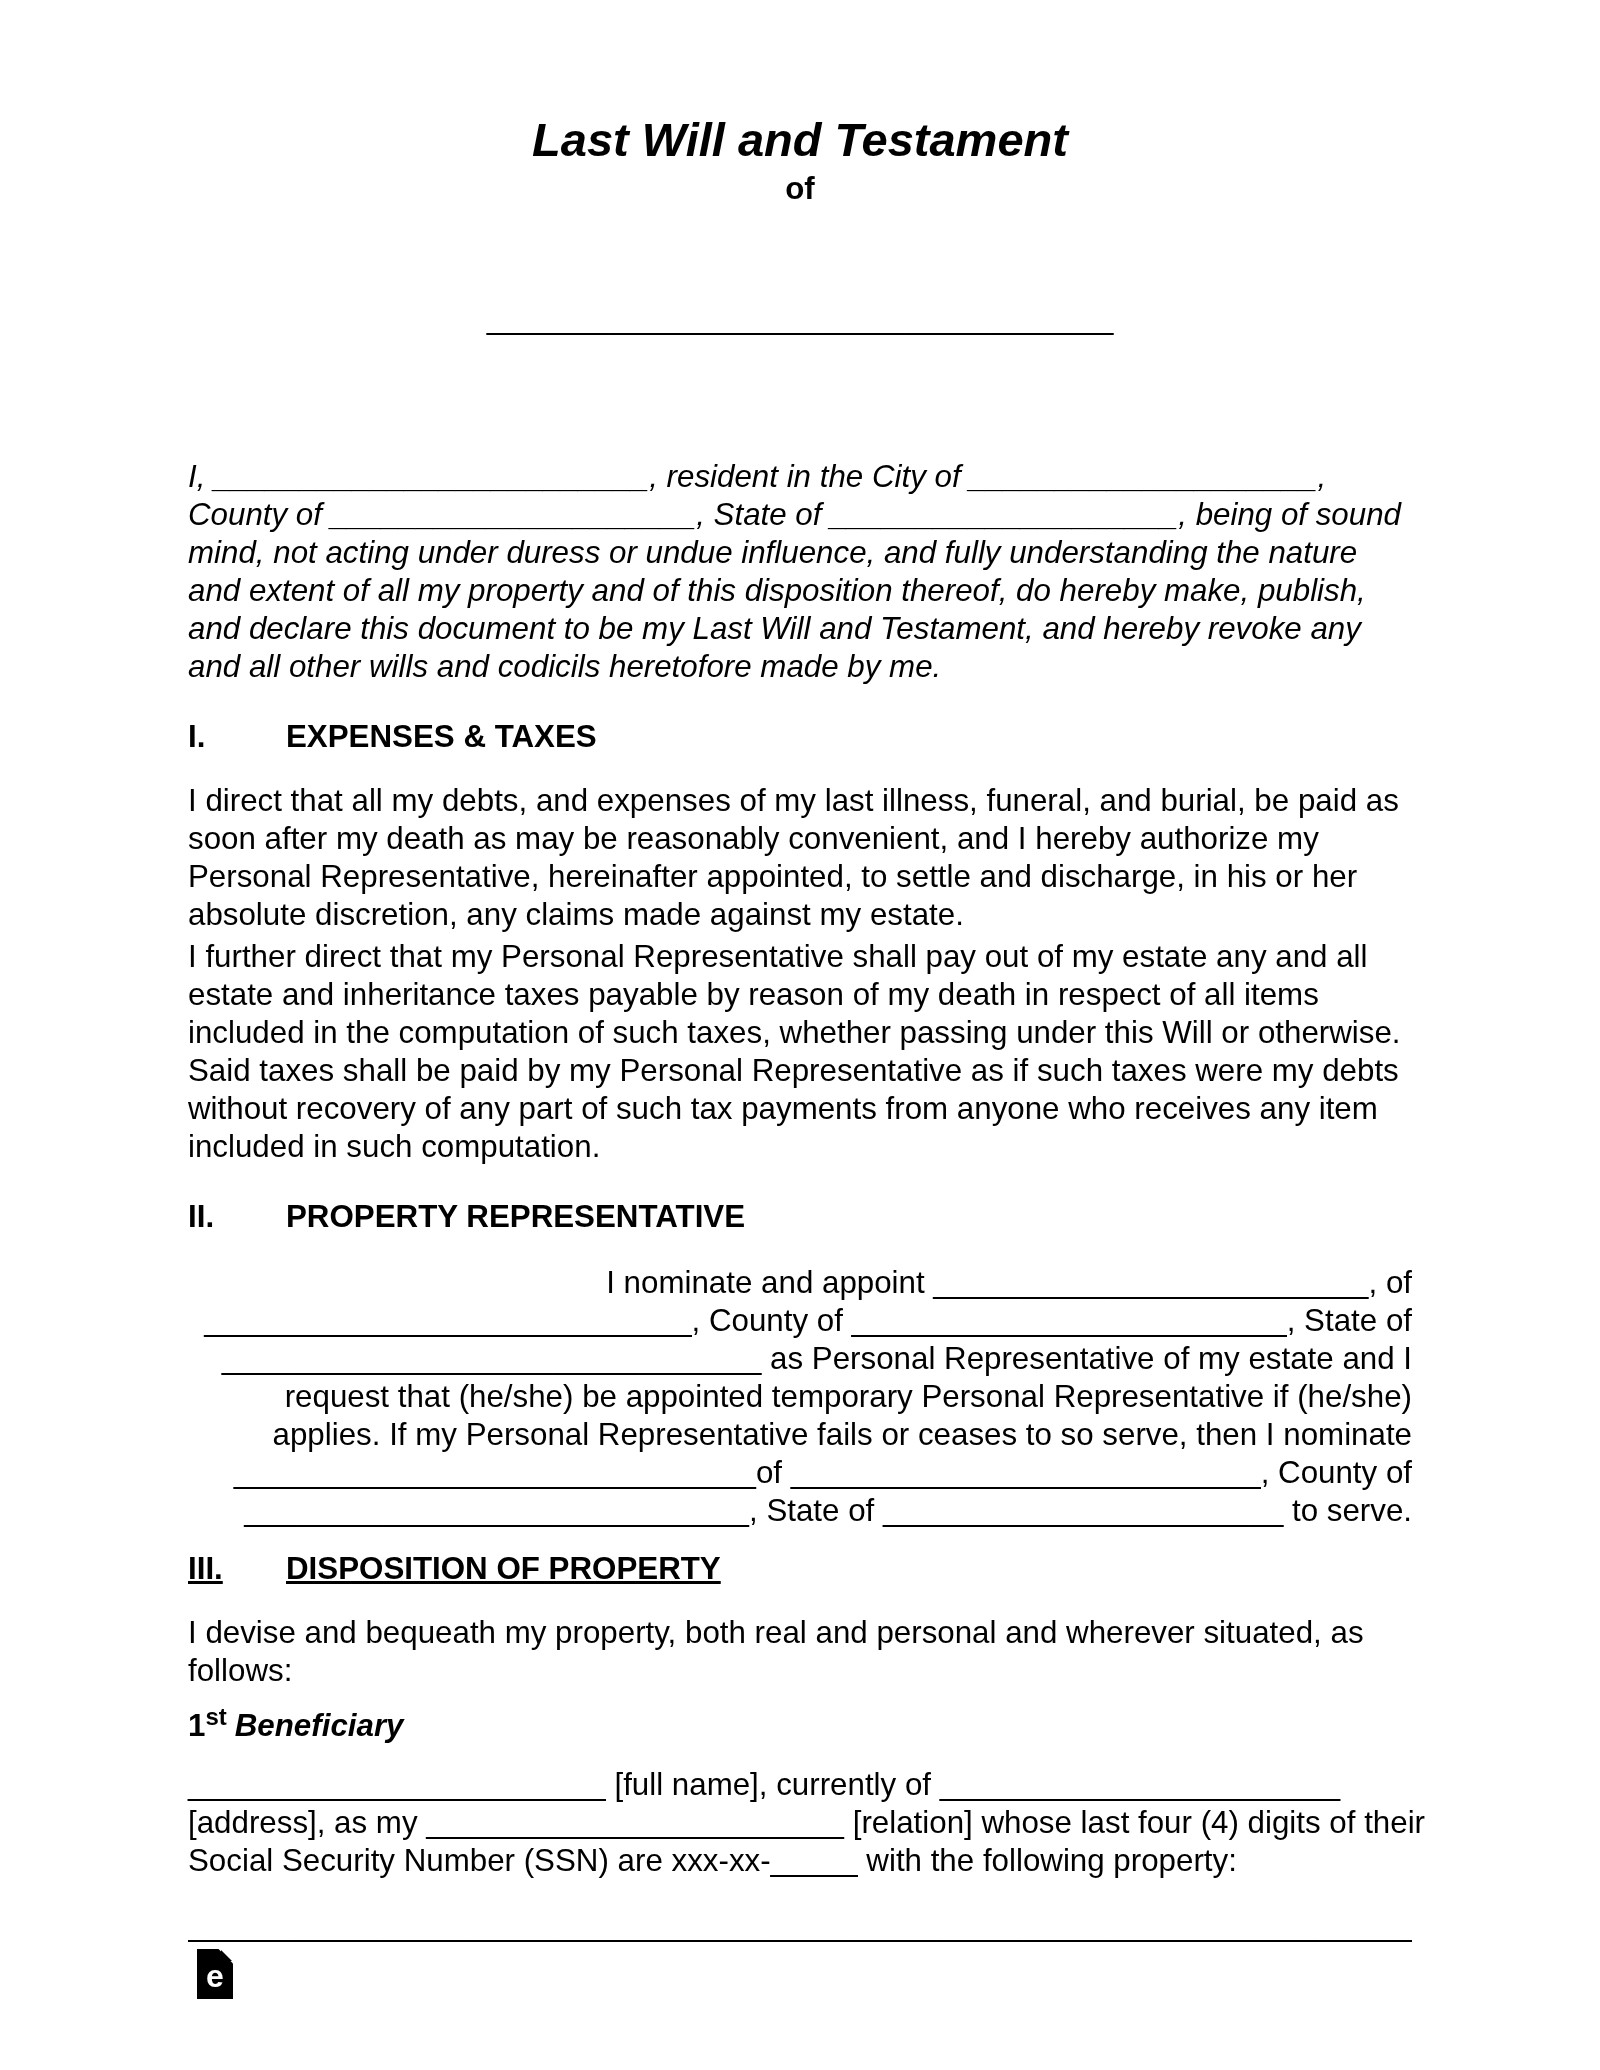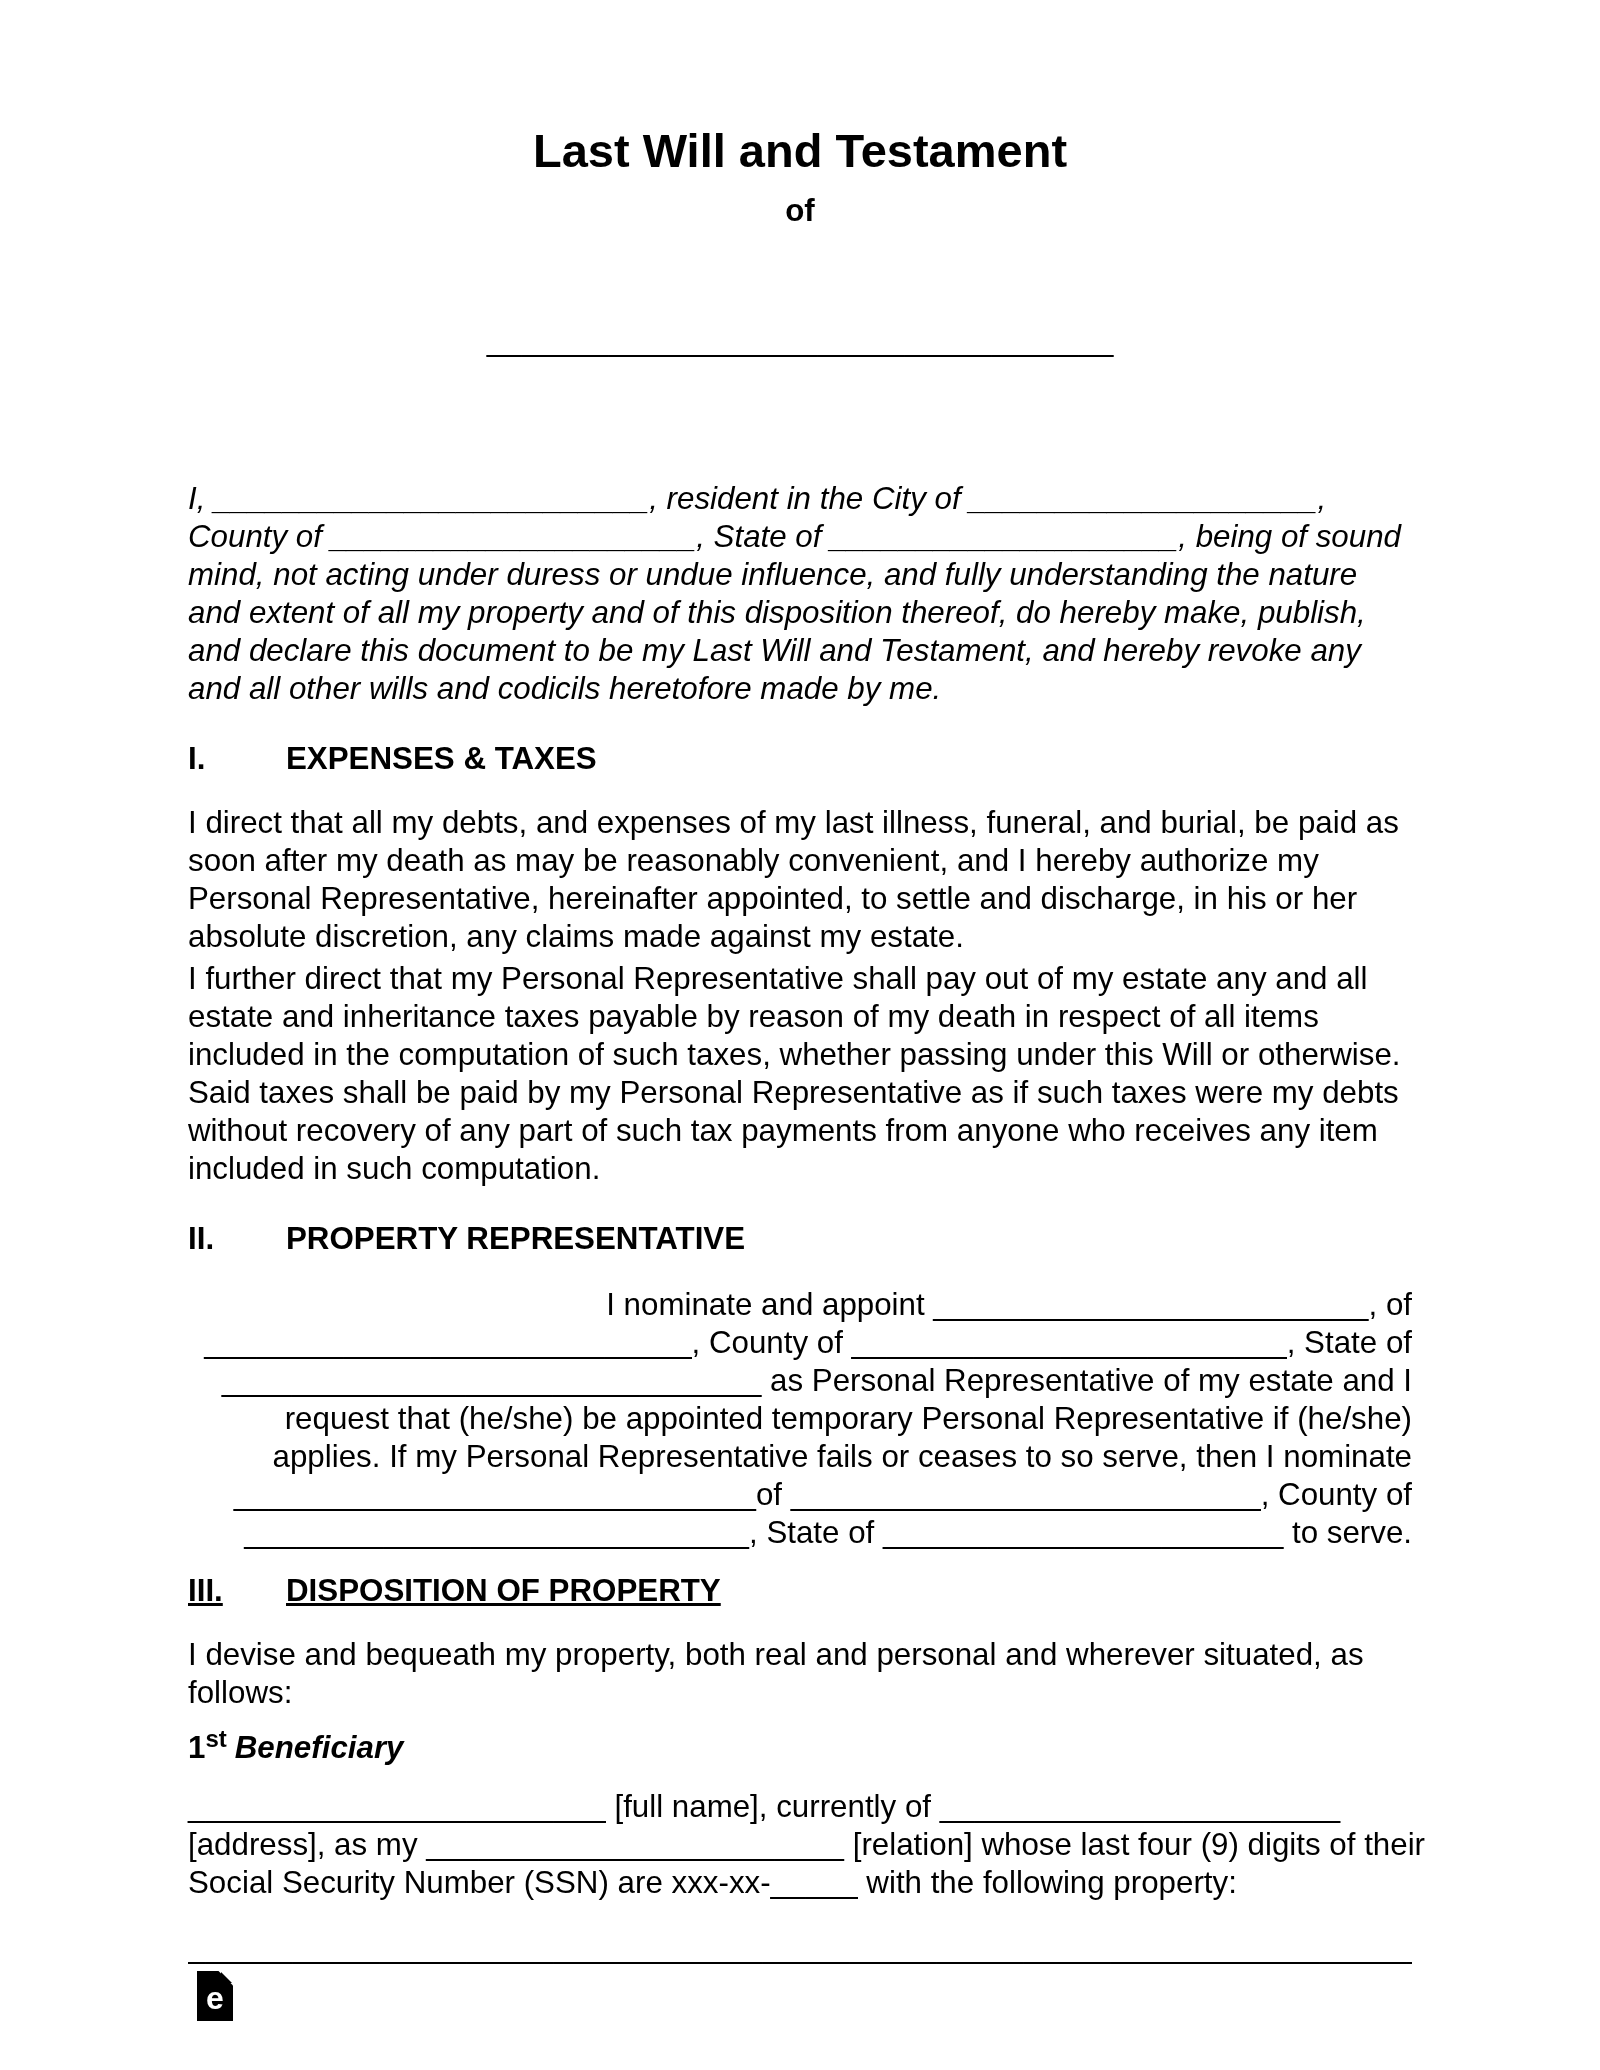--- a/index.html
+++ b/index.html
@@ -9,25 +9,26 @@
     box-sizing:border-box;
     padding:110px 188px 0 188px;
     background:#fff;
     color:#000;
     font-family:"Liberation Sans","DejaVu Sans",sans-serif;
     font-size:31.3px;
     line-height:38px;
     overflow:hidden;
   }
   .doc-title{
-    margin:15px;
+    margin:4px;
     font-size:47px;
     line-height:52px;
     font-weight:bold;
     text-align:center;
+    font-style:italic;
   }
   .doc-subtitle{
     margin-top:2px;
     font-weight:bold;
     text-align:center;
   }
   .name-blank{
     margin-top:92px;
     text-align:center;
     white-space:pre;
@@ -97,21 +98,21 @@
     <span class="sec-num">III.</span>
     <span class="sec-title">DISPOSITION OF PROPERTY</span>
   </div>
   <div class="para" id="p-iii-1">I devise and bequeath my property, both real and personal and wherever situated, as
 follows:</div>
 
   <div class="ben-heading">
     <span>1</span><span class="ben-ord">st</span><span class="ben-label">Beneficiary</span>
   </div>
   <div class="para ben-para">________________________ [full name], currently of _______________________
-[address], as my ________________________ [relation] whose last four (9) digits of their
+[address], as my ________________________ [relation] whose last four (4) digits of their
 Social Security Number (SSN) are xxx-xx-_____ with the following property:</div>
 
   <div class="footer-rule">_______________________________________________________________________</div>
 
   <div class="footer-logo">
     <span>
       <svg width="36" height="50" viewBox="0 0 36 50" xmlns="http://www.w3.org/2000/svg">
         <path d="M0 0 H21.5 L36 14.5 V50 H0 Z" fill="#000"></path>
         <path d="M24 1 L35 12 L24 12 Z" fill="#000"></path>
         <text x="9" y="38" font-family="Liberation Sans, DejaVu Sans, sans-serif" font-size="32" font-weight="bold" fill="#fff">e</text>

